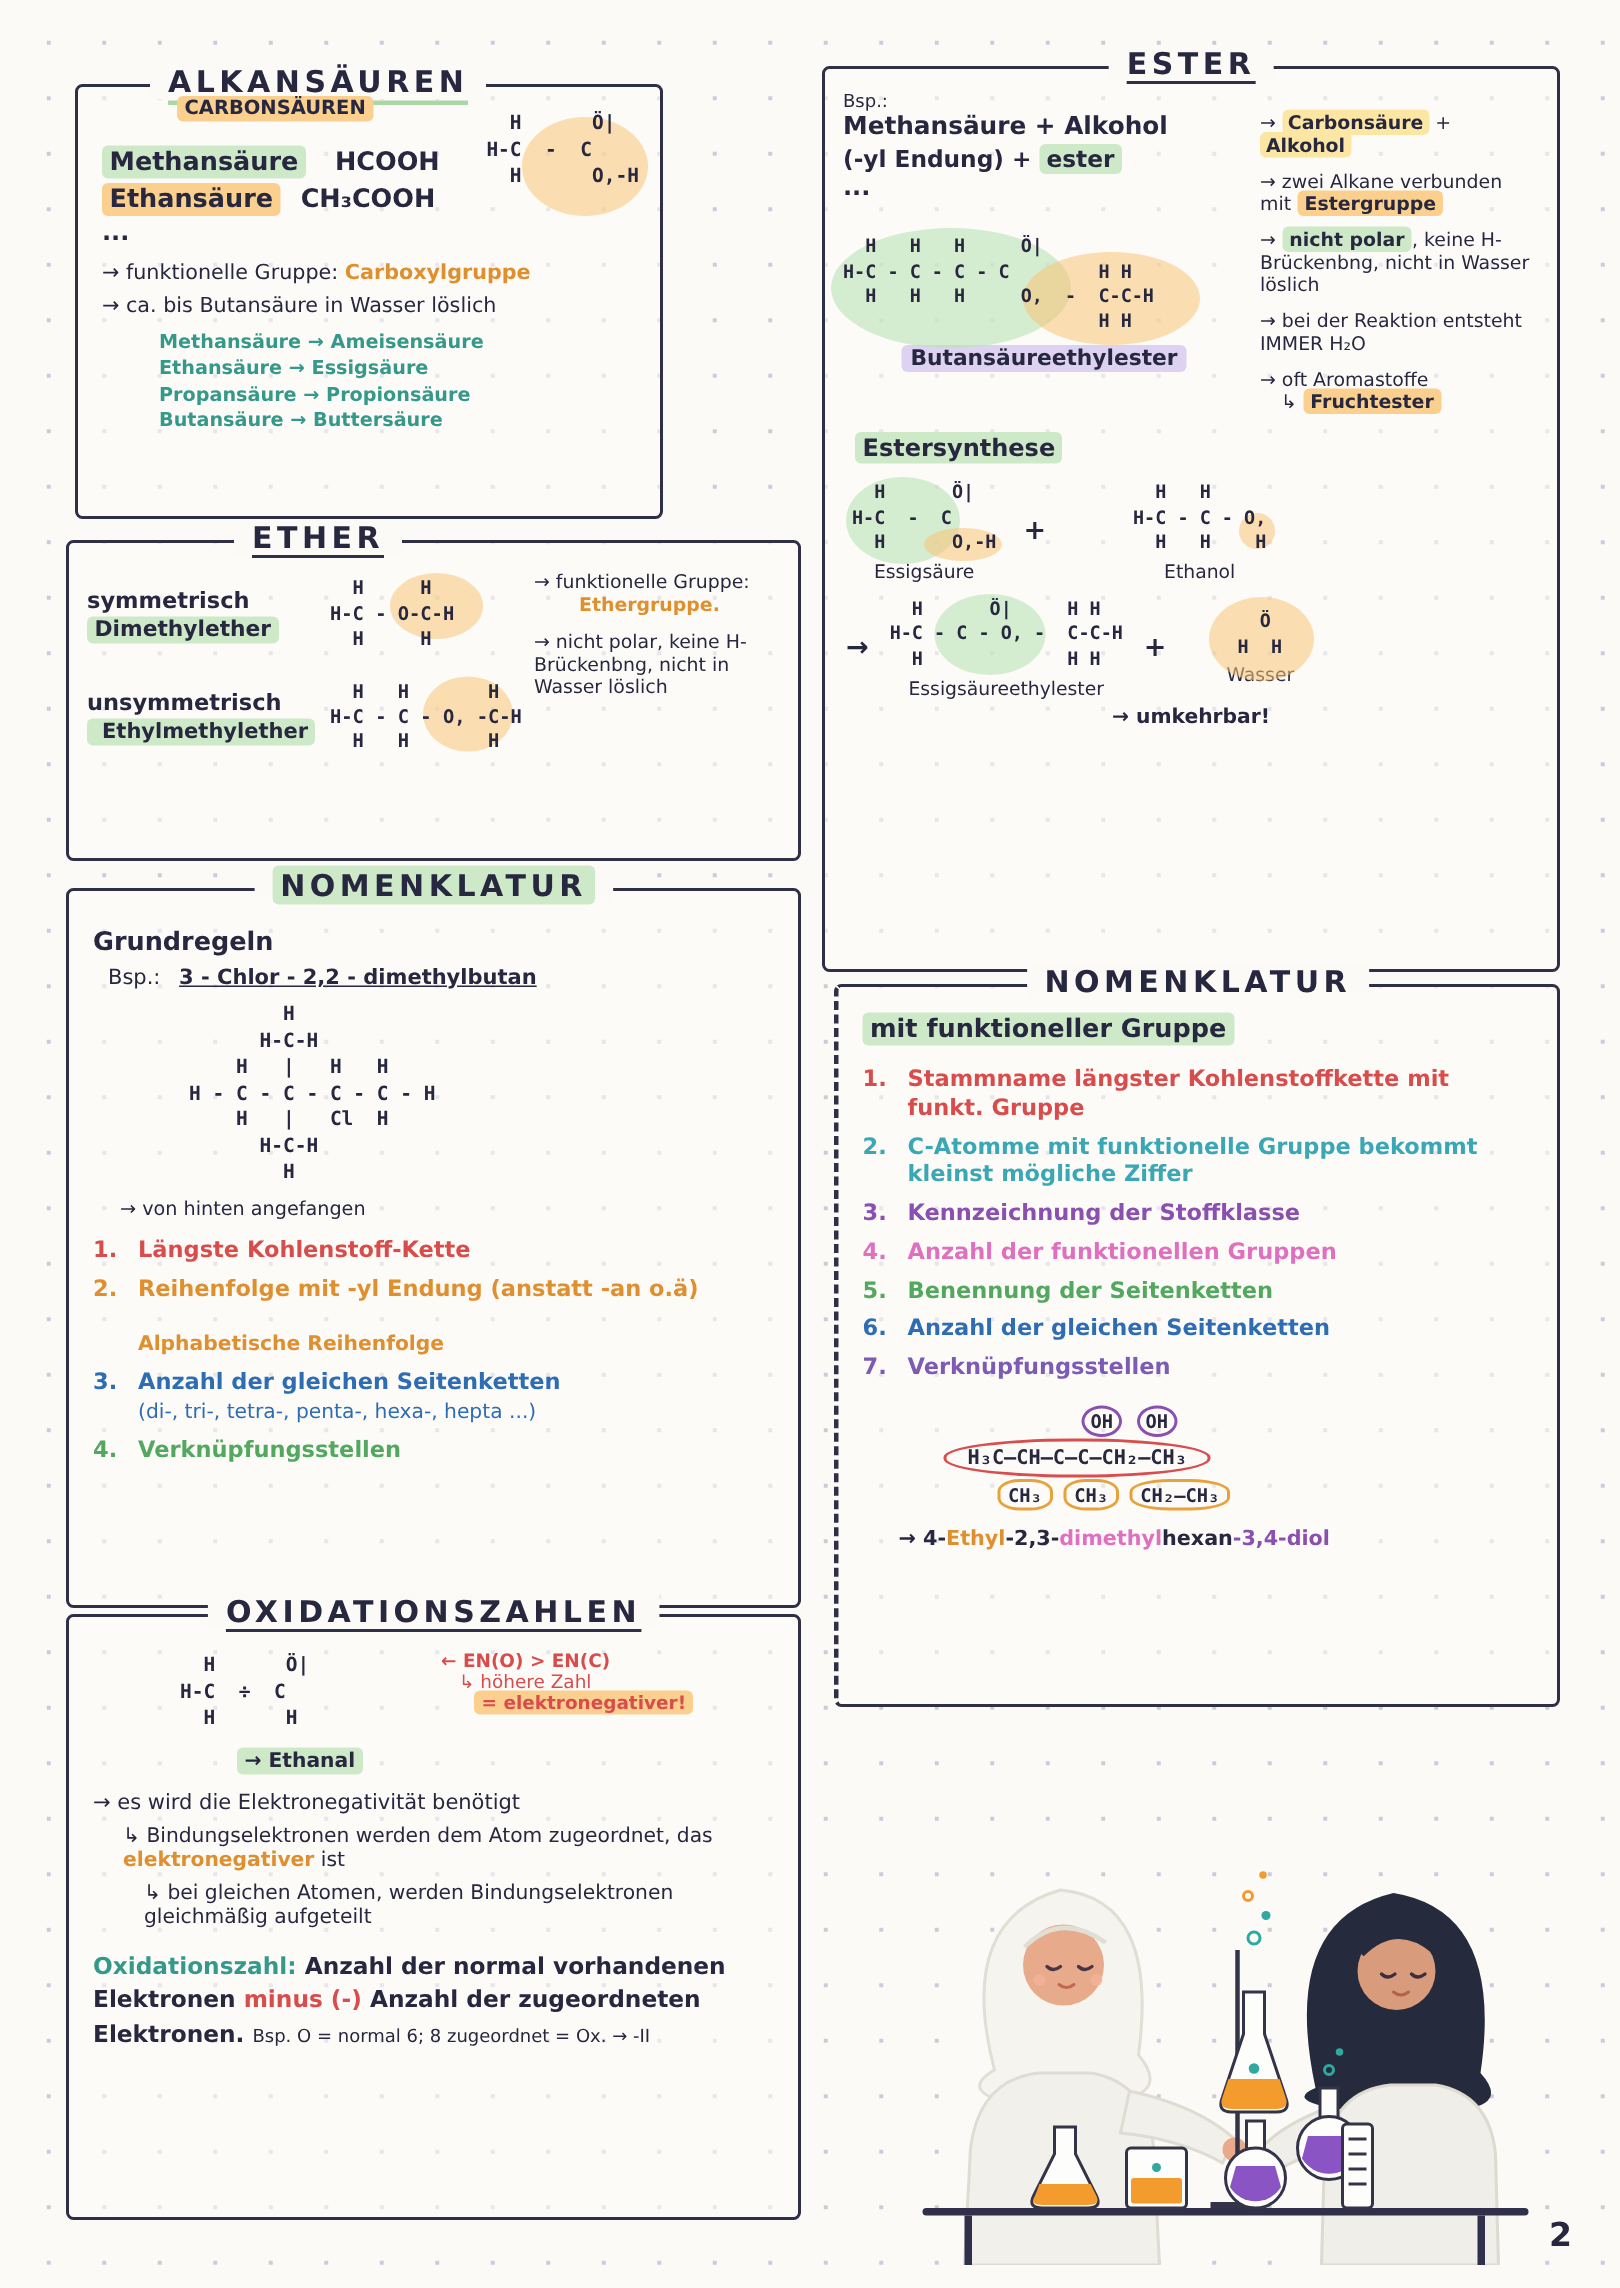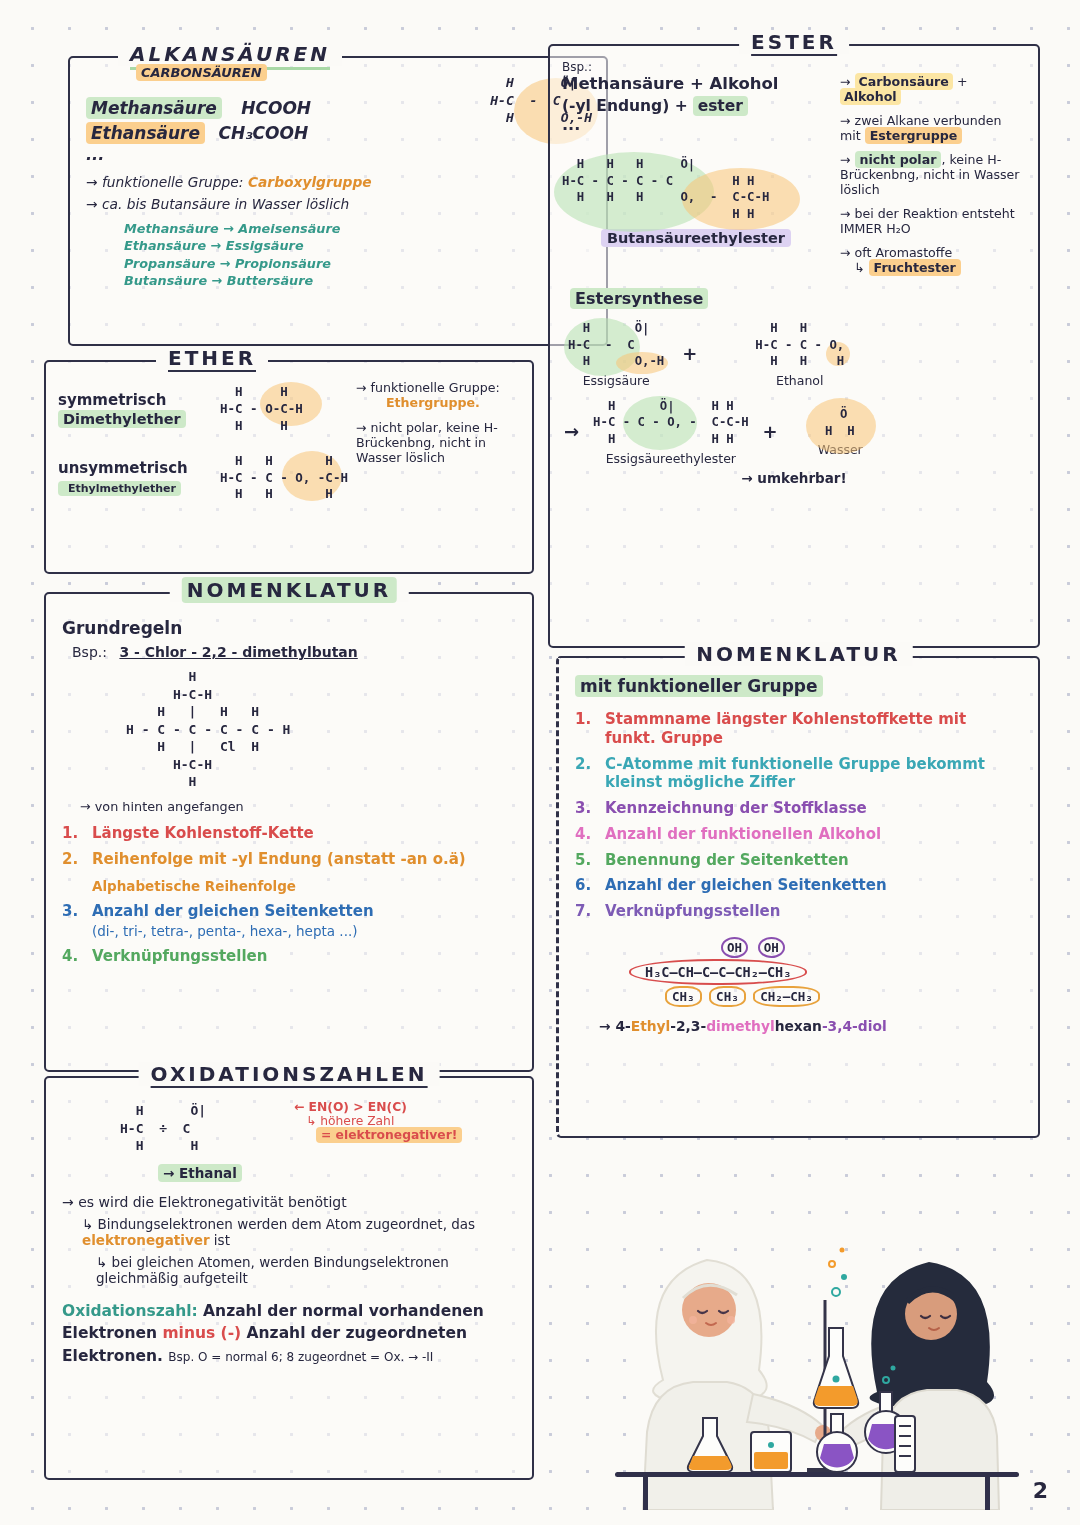--- a/index.html
+++ b/index.html
@@ -30,21 +30,21 @@
   .rule-row{display:flex;gap:8px;margin-bottom:7px;font-weight:700;font-size:15px;line-height:1.25;}
   .rule-num{min-width:22px;}
   .rule-sub{font-weight:700;font-size:13.5px;margin:-4px 0 8px 30px;}
   .pagenum{position:absolute;right:32px;top:1478px;font-size:22px;font-weight:700;}
 </style>
 </head>
 <body>
 
 <div class="page">
 
-  <section class="box" style="left:68px;top:56px;width:540px;height:290px;font-style:italic;">
+  <section class="box" style="left:50px;top:56px;width:392px;height:290px;">
     <div class="box-title" style="left:48px;">
       <span style="border-bottom:3px solid #a9d8a6;padding-bottom:1px;">ALKANSÄUREN</span>
     </div>
     <div style="position:absolute;top:6px;left:66px;font-size:13px;font-weight:700;" class="hl-orange">CARBONSÄUREN</div>
     <div style="padding:40px 16px 6px;">
       <div style="position:absolute;right:14px;top:16px;">
         <div class="blob blob-o" style="right:-6px;top:4px;width:84px;height:66px;"></div>
         <pre class="struct">  H      Ö|
 H-C  -  C
   H      O,-H</pre>
@@ -92,21 +92,21 @@
         <div style="position:relative;">
           <div class="blob blob-o" style="left:40px;top:-2px;width:62px;height:44px;"></div>
           <pre class="struct" style="font-size:12.5px;">  H     H
 H-C - O-C-H
   H     H</pre>
         </div>
       </div>
       <div style="display:flex;align-items:center;gap:10px;margin-top:18px;">
         <div style="width:152px;">
           <div class="fw" style="font-size:15px;">unsymmetrisch</div>
-          <div><span class="hl-green fw" style="font-size:11px;padding-left:10px;">Ethylmethylether</span></div>
+          <div><span class="hl-green fw" style="font-size:14px;padding-left:10px;">Ethylmethylether</span></div>
         </div>
         <div style="position:relative;">
           <div class="blob blob-o" style="left:62px;top:-2px;width:60px;height:50px;"></div>
           <pre class="struct" style="font-size:12.5px;">  H   H       H
 H-C - C - O, -C-H
   H   H       H</pre>
         </div>
       </div>
     </div>
   </section>
@@ -130,21 +130,21 @@
         H</pre>
       <div style="font-size:12.8px;margin:8px 0 10px 18px;">→ von hinten angefangen</div>
       <div class="rule-row t-red">
         <span class="rule-num">1.</span>
         <span>Längste Kohlenstoff-Kette</span>
       </div>
       <div class="rule-row t-orange" style="margin-bottom:0;">
         <span class="rule-num">2.</span>
         <span>Reihenfolge mit -yl Endung (anstatt -an o.ä)</span>
       </div>
-      <div class="rule-sub t-orange" style="margin-top:10px;">Alphabetische Reihenfolge</div>
+      <div class="rule-sub t-orange" style="margin-top:20px;">Alphabetische Reihenfolge</div>
       <div class="rule-row t-blue" style="margin-bottom:0;">
         <span class="rule-num">3.</span>
         <span>Anzahl der gleichen Seitenketten</span>
       </div>
       <div class="rule-sub t-blue" style="margin-top:2px;font-weight:400;">(di-, tri-, tetra-, penta-, hexa-, hepta ...)</div>
       <div class="rule-row t-green">
         <span class="rule-num">4.</span>
         <span>Verknüpfungsstellen</span>
       </div>
     </div>
@@ -291,21 +291,21 @@
         <div class="rule-row t-cyan">
           <span class="rule-num">2.</span>
           <span>C-Atomme mit funktionelle Gruppe bekommt kleinst mögliche Ziffer</span>
         </div>
         <div class="rule-row t-purple">
           <span class="rule-num">3.</span>
           <span>Kennzeichnung der Stoffklasse</span>
         </div>
         <div class="rule-row t-pink">
           <span class="rule-num">4.</span>
-          <span>Anzahl der funktionellen Alkohol</span>
+          <span>Anzahl der funktionellen Gruppen</span>
         </div>
         <div class="rule-row t-green">
           <span class="rule-num">5.</span>
           <span>Benennung der Seitenketten</span>
         </div>
         <div class="rule-row t-blue">
           <span class="rule-num">6.</span>
           <span>Anzahl der gleichen Seitenketten</span>
         </div>
         <div class="rule-row t-violet">

